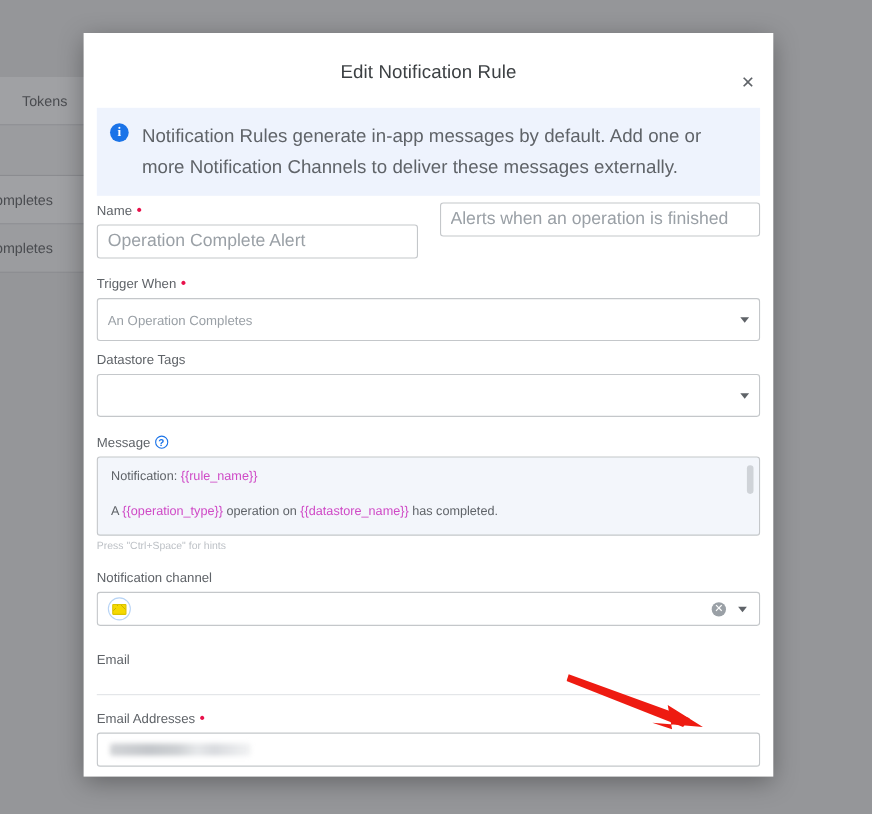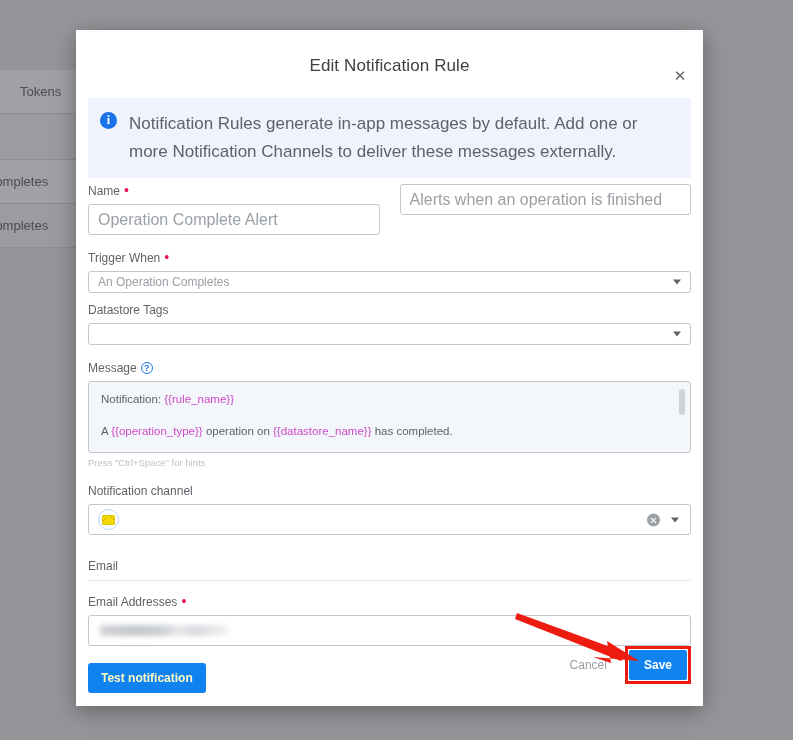--- a/index.html
+++ b/index.html
@@ -126,21 +126,21 @@
     padding: 0 9px;
     font-size: 16px; color: #9aa0a6;
     font-family: "Liberation Sans", sans-serif;
     outline: none;
   }
   .text-input::placeholder { color: #9aa0a6; }
 
   .field-block { margin-top: 16px; }
 
   .select-box {
-    width: 100%; height: 22px;
+    width: 100%; height: 39px;
     border: 1px solid #c4c7ca; border-radius: 3px;
     background: #fff;
     display: flex; align-items: center;
     padding: 0 9px;
     font-size: 12px; color: #9aa0a6;
     position: relative;
     cursor: pointer;
   }
   .caret {
     position: absolute; right: 9px; top: 50%;
@@ -223,21 +223,21 @@
     transform: translateY(-50%);
     width: 0; height: 0;
     border-left: 4px solid transparent;
     border-right: 4px solid transparent;
     border-top: 5px solid #5f6368;
   }
 
   
   .section-title {
     font-size: 12px; color: #5f6368;
-    margin-top: 24px; padding-bottom: 7px;
+    margin-top: 24px; padding-bottom: 24px;
     border-bottom: 1px solid #e2e4e7;
   }
   .redacted {
     height: 11px; width: 128px;
     margin-left: 2px;
     background: linear-gradient(90deg,#d2d4d7 0%, #c3c6ca 28%, #cdd0d3 48%, #e6e8ea 62%, #d8dade 74%, #f2f3f4 100%);
     filter: blur(2.5px);
     border-radius: 2px;
   }
   .input-filled {
@@ -399,25 +399,19 @@
         <span class="redacted"></span>
       </div>
     </div>
 
     <div class="test-wrap">
       <button class="btn-primary">Test notification</button>
     </div>
 
   </div>
 
-  <div class="footer">
-    <button class="btn-cancel">Cancel</button>
-    <span class="save-wrap">
-      <button class="btn-save">Save</button>
-    </span>
-  </div>
 
 </div>
 
 <svg id="arrow" viewBox="0 0 145 75">
   <polygon points="2,8 112,48 106,56 0,14" fill="#ee1b11"></polygon>
   <polygon points="124,56 92,36 96,58 78,52" fill="#ee1b11"></polygon>
 </svg>
 
 </body></html>

